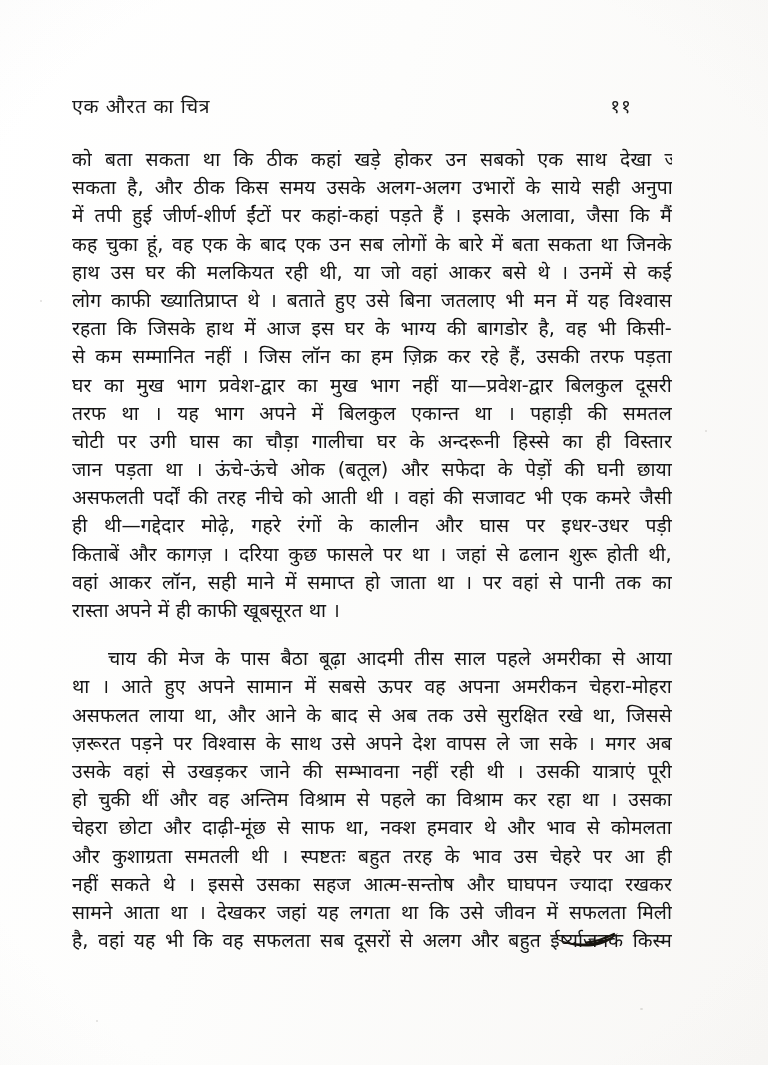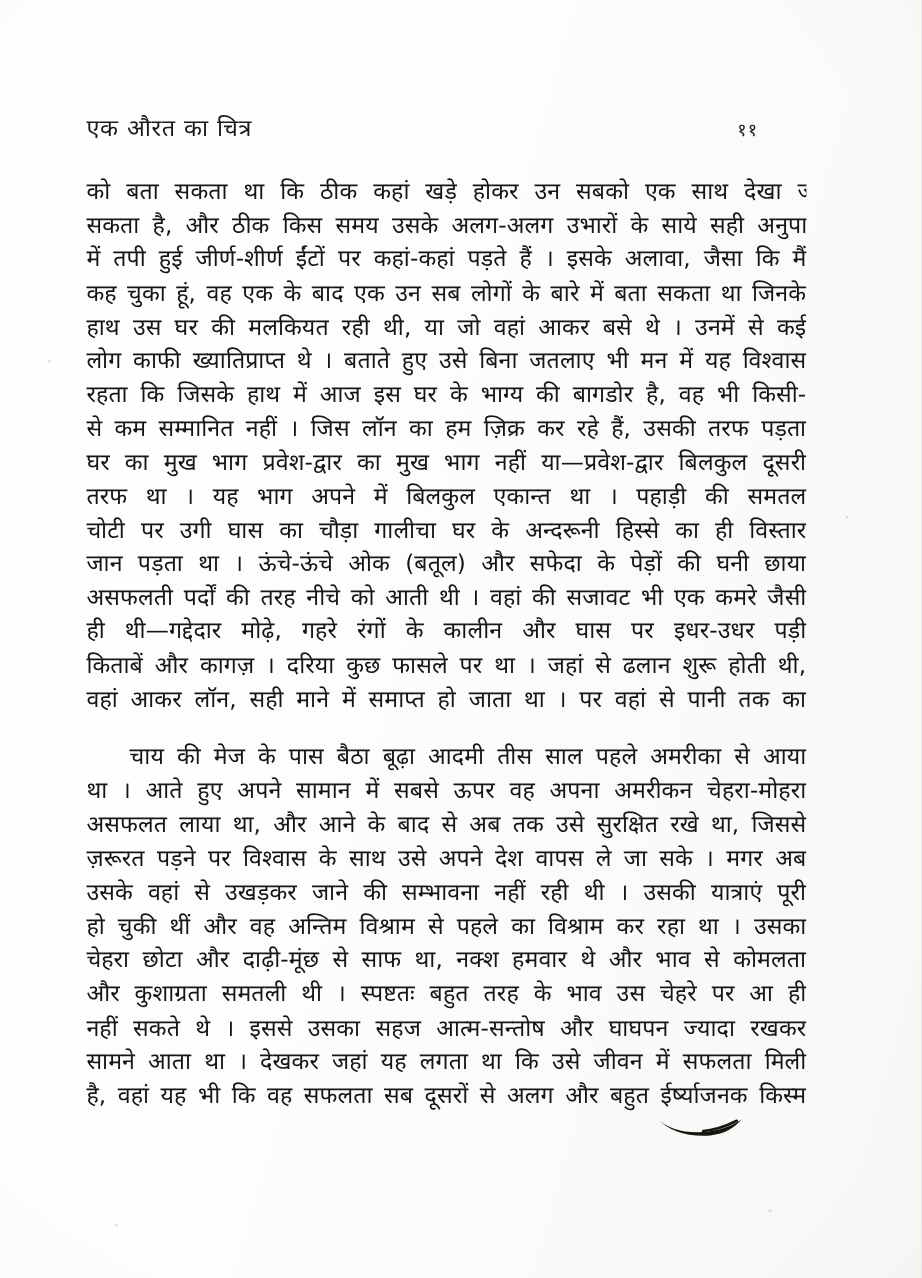--- a/index.html
+++ b/index.html
@@ -7,21 +7,21 @@
     padding: 0;
     background: #ffffff;
   }
   body {
     font-family: "DejaVu Sans", sans-serif;
   }
   #page {
     position: relative;
     width: 768px;
     height: 1065px;
-    background: #c4b5fd;
+    background: #d946ef;
     overflow: hidden;
   }
   
   #paper-texture {
     position: absolute;
     inset: 0;
     background:
       radial-gradient(ellipse 120% 100% at 50% 50%, rgba(255,255,255,0) 55%, rgba(224,222,218,0.40) 100%),
       linear-gradient(105deg, #ffffff 0%, #fdfdfc 40%, #f8f7f5 100%);
     pointer-events: none;
@@ -38,21 +38,21 @@
     align-items: baseline;
     justify-content: space-between;
   }
   .head-title {
     font-size: 19.5px;
     letter-spacing: 0.6px;
     color: #1b1b1b;
     white-space: nowrap;
   }
   .head-folio {
-    font-size: 15px;
+    font-size: 19px;
     color: #1b1b1b;
     letter-spacing: 1px;
     transform: translateX(-28px);
   }
 
   
   #text-block {
     position: absolute;
     left: 72px;
     top: 146px;
@@ -389,20 +389,21 @@
           <span class="w">जाता</span>
           <span class="w">था</span>
           <span class="w">।</span>
           <span class="w">पर</span>
           <span class="w">वहां</span>
           <span class="w">से</span>
           <span class="w">पानी</span>
           <span class="w">तक</span>
           <span class="w">का</span>
         </div>
+        <div class="line last">रास्ता अपने में ही काफी खूबसूरत था ।</div>
       </div>
       <div class="para">
         <div class="line justify indent">
           <span class="w">चाय</span>
           <span class="w">की</span>
           <span class="w">मेज</span>
           <span class="w">के</span>
           <span class="w">पास</span>
           <span class="w">बैठा</span>
           <span class="w">बूढ़ा</span>

